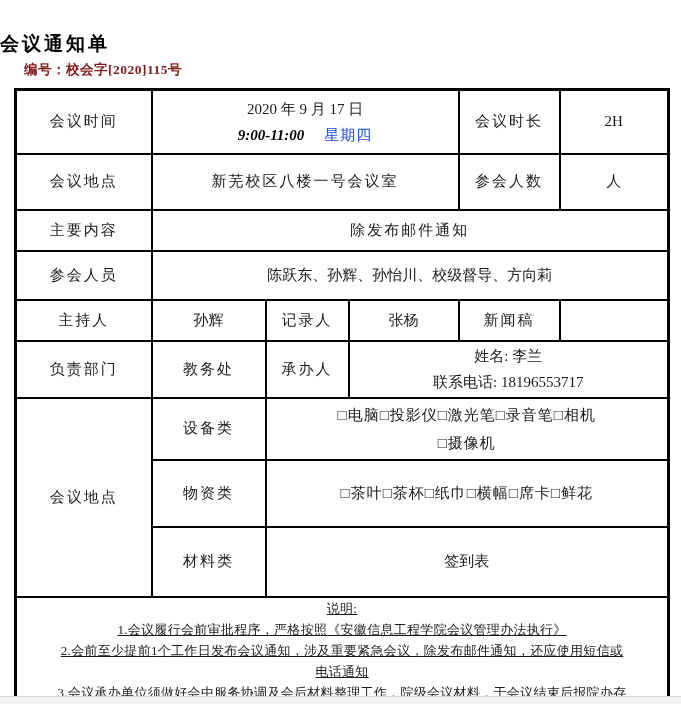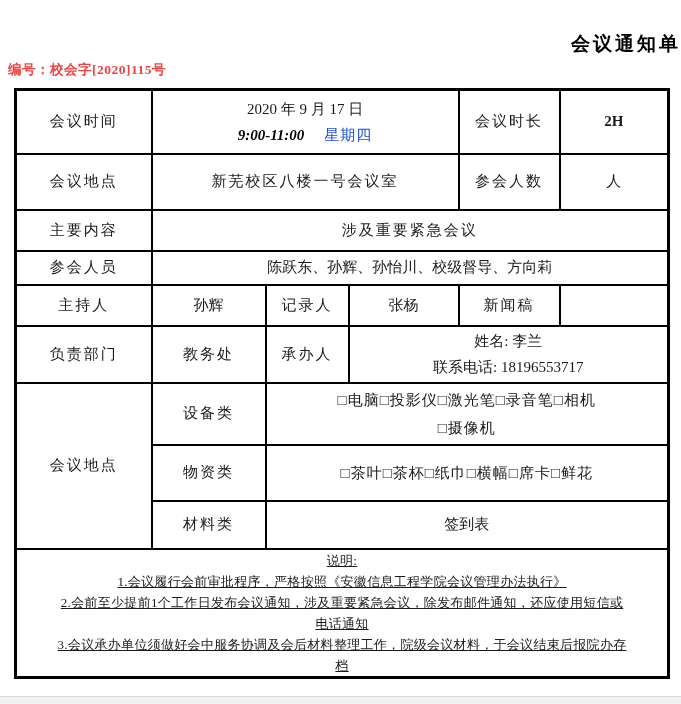--- a/index.html
+++ b/index.html
@@ -1,42 +1,42 @@
 <!DOCTYPE html>
 <html><head>
 <meta charset="utf-8">
 <style>
   html,body{margin:0;padding:0;}
   body{
     width:681px;height:704px;background:#ffffff;position:relative;overflow:hidden;
     font-family:"Liberation Serif","DejaVu Serif",serif;color:#1a1a1a;
   }
   .title{
-    position:absolute;top:31px;left:0;width:681px;text-align:right;
+    position:absolute;top:31px;left:0;width:681px;text-align:left;
     font-size:19px;font-weight:bold;letter-spacing:3px;color:#000;
   }
   .doc-no{
-    position:absolute;top:61px;left:8px;font-size:13.5px;font-weight:bold;letter-spacing:0.5px;color:#ef4444;
+    position:absolute;top:61px;left:24px;font-size:13.5px;font-weight:bold;letter-spacing:0.5px;color:#7f1d1d;
   }
   table.form{
     position:absolute;left:14px;top:88px;width:653px;
     border-collapse:collapse;table-layout:fixed;
     border:3px solid #000;
     padding-left:12px;
   }
   table.form td{
     border:2px solid #000;font-size:15px;text-align:center;vertical-align:middle;
     padding:0;overflow:hidden;color:#1a1a1a;
   }
-  tr.h64{height:64px}tr.h44{height:56px}tr.h43{height:41px}tr.h47{height:34px}
-  tr.h57{height:57px}tr.h62{height:62px}tr.h56{height:56px}tr.h55{height:48px}tr.h129{height:129px}
+  tr.h64{height:64px}tr.h44{height:56px}tr.h43{height:41px}tr.h47{height:49px}
+  tr.h57{height:57px}tr.h62{height:62px}tr.h56{height:67px}tr.h55{height:70px}tr.h129{height:129px}
   .lbl{letter-spacing:2px;}
   .left{text-align:left;padding-left:8px;}
   .bold{font-weight:bold;color:#000;font-style:italic;}
-  .semibold{font-weight:700;}
+  .semibold{font-weight:400;}
   .two-line{line-height:26px;text-align:center;}
   .weekday{margin-left:20px;letter-spacing:1px;color:#1d4ed8;}
   .boxes{letter-spacing:1px;line-height:28px;}
   .notes-cell{text-align:left;vertical-align:top;padding:3px 8px 0 6px;}
   .note-line{font-size:13px;line-height:21px;white-space:nowrap;letter-spacing:0.3px;text-decoration:underline;}
   .bottom-strip{
     position:absolute;left:0;bottom:0;width:681px;height:7px;
     background:#f2f2f2;border-top:1px solid #d9d9d9;
   }
 </style>
@@ -69,21 +69,21 @@
 
   <tr class="h44">
     <td class="lbl">会议地点</td>
     <td colspan="3" class="lbl">新芜校区八楼一号会议室</td>
     <td class="lbl">参会人数</td>
     <td>人</td>
   </tr>
 
   <tr class="h43">
     <td class="lbl">主要内容</td>
-    <td colspan="5" class="lbl">涉及重要紧急会议</td>
+    <td colspan="5" class="lbl">除发布邮件通知</td>
   </tr>
 
   <tr class="h47">
     <td class="lbl">参会人员</td>
     <td colspan="5" class="left">陈跃东、孙辉、孙怡川、校级督导、方向莉</td>
   </tr>
 
   <tr class="h43">
     <td class="lbl">主持人</td>
     <td>孙辉</td>

